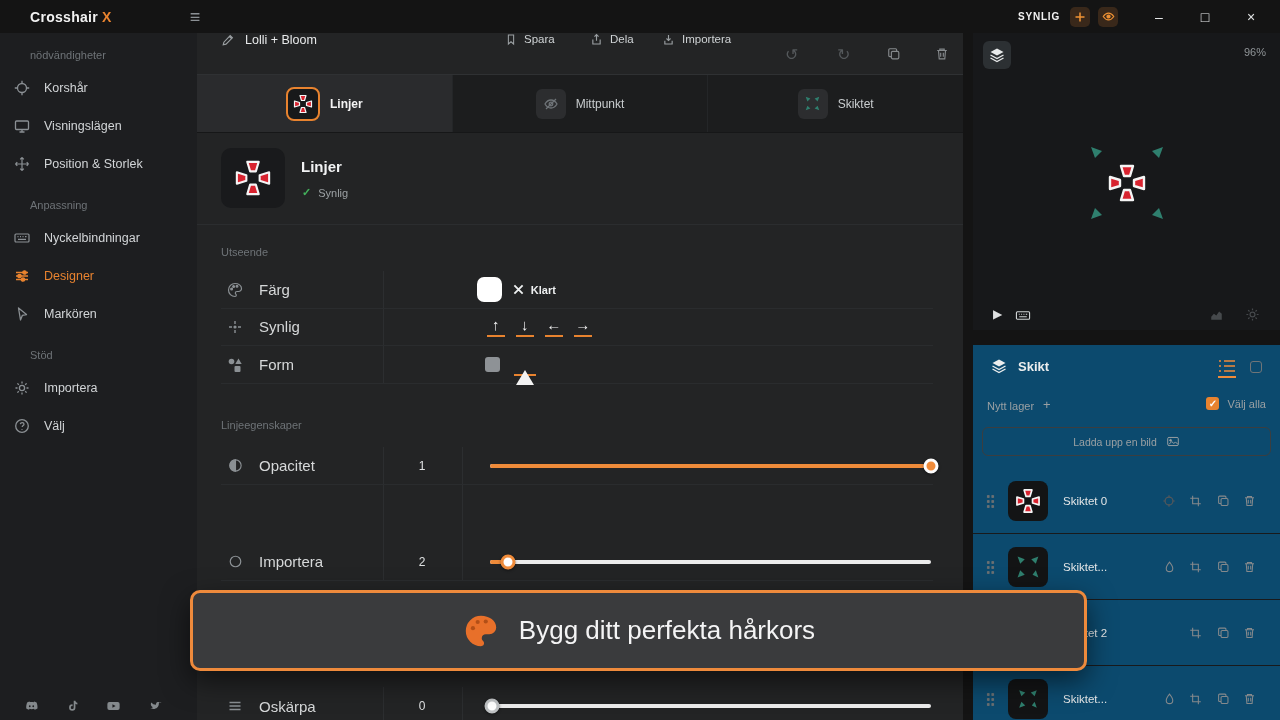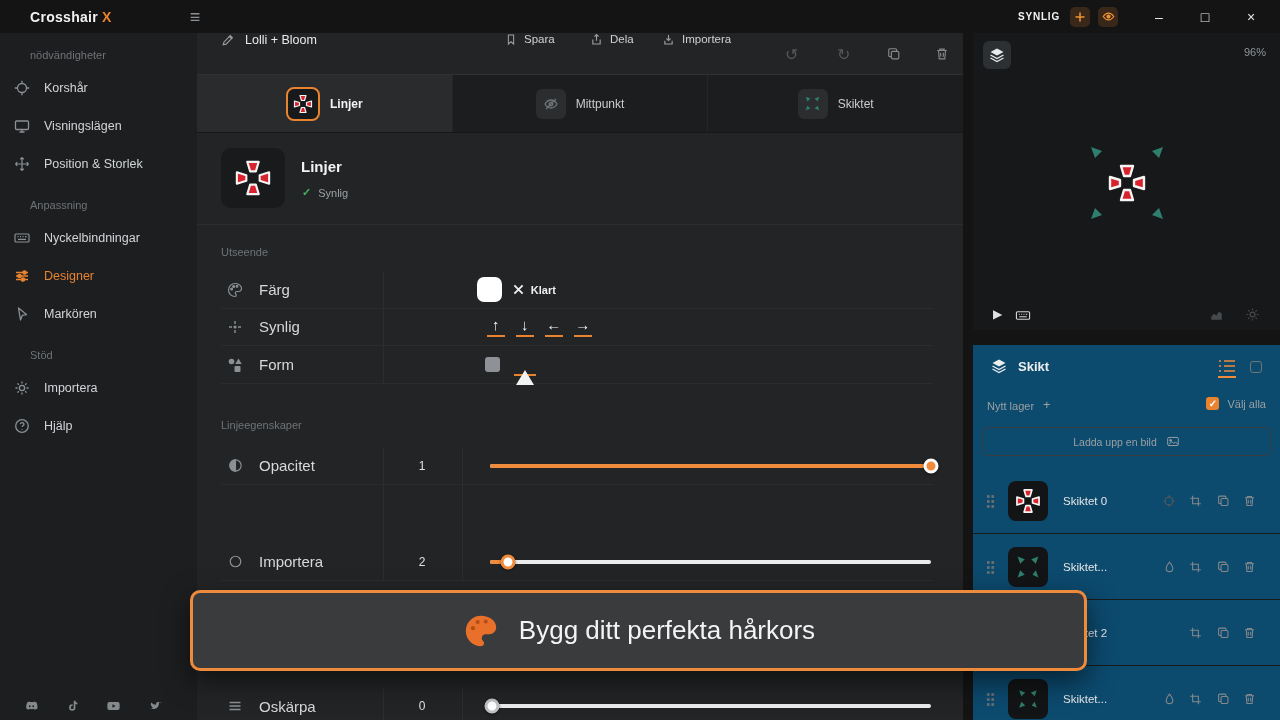--- a/index.html
+++ b/index.html
@@ -197,21 +197,21 @@
       </span>
     <span>Importera</span>
   </div>
   <div class="sitem">
     <span class="ic">
         <svg width="16" height="16" viewBox="0 0 16 16" fill="none" stroke="currentColor" stroke-width="1.3">
           <circle cx="8" cy="8" r="6.3"></circle>
           <path d="M6.3 6.2c.2-1 1-1.6 1.9-1.6 1 0 1.8.7 1.8 1.6 0 1.3-1.8 1.4-1.8 2.7M8 11.3v.7"></path>
         </svg>
       </span>
-    <span>Hjälp</span>
+    <span>Välj</span>
   </div>
 
   <div class="social">
     <span>
         <svg width="15" height="14" viewBox="0 0 16 16" fill="currentColor">
           <path d="M5.6 3.8c1.5-.5 3.3-.5 4.8 0l.7-1c1 .2 2 .6 2.7 1.1.9 2.2 1.2 4.6 1 6.9-1 .8-2.1 1.3-3.2 1.6l-.7-1.2c-1.6.5-3.6.5-5.2 0l-.5 1.2c-1.1-.3-2.2-.8-3.2-1.6-.2-2.3.1-4.7 1-6.9.7-.5 1.6-.9 2.6-1.1l.8 1z"></path>
           <ellipse cx="6" cy="8.3" rx="1" ry="1.2" fill="#1d1e20"></ellipse>
           <ellipse cx="10" cy="8.3" rx="1" ry="1.2" fill="#1d1e20"></ellipse>
         </svg>
       </span>

